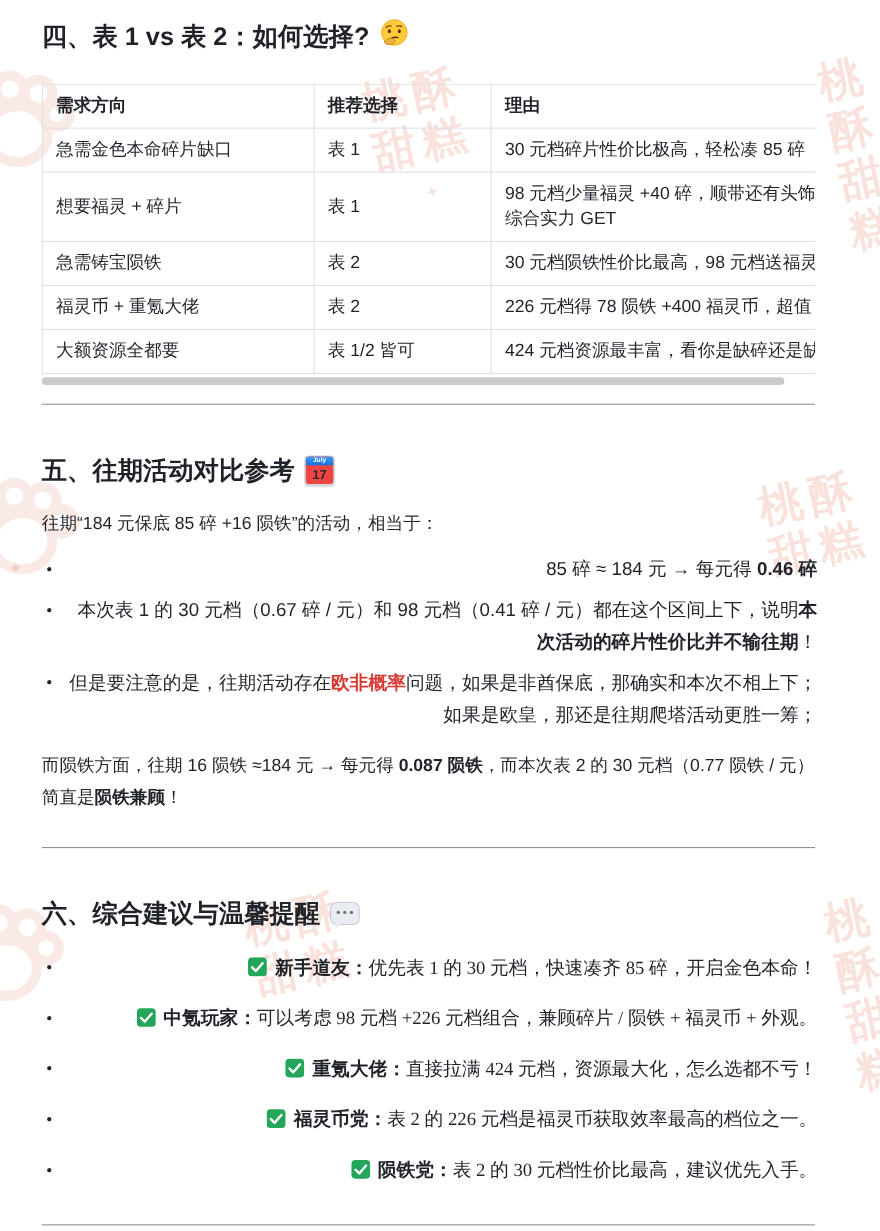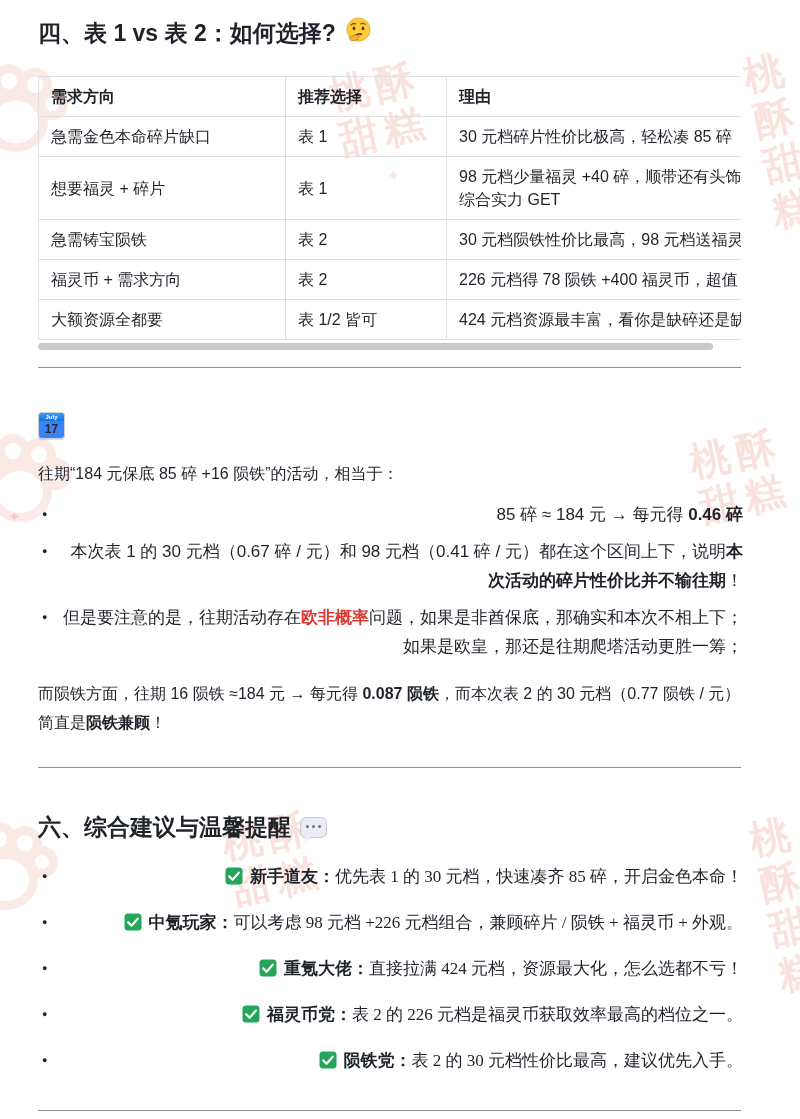--- a/index.html
+++ b/index.html
@@ -34,21 +34,21 @@
   .section-h{margin-top:44px;}
   ul{list-style:none;margin:12px 0 0 0;padding:0;width:705px;}
   li{position:relative;padding-left:24px;font-size:17px;line-height:29px;margin:8px 0;text-align:right;}
   li::before{content:"●";position:absolute;left:4px;top:0;font-size:9px;line-height:29px;color:#1f2329;}
   .tips li{margin:14px 0;font-family:Liberation Serif, serif;}
   b,strong{font-weight:700;}
   .red{color:#d83931;font-weight:700;}
 
   
   .emoji{display:inline-block;vertical-align:-4px;}
-  .cal{width:25px;height:25px;border-radius:4px;background:#3b82f6;border:1px solid #cfd3d8;
+  .cal{width:25px;height:25px;border-radius:4px;background:#ef4444;border:1px solid #cfd3d8;
        box-shadow:0 1px 1px rgba(0,0,0,.15);overflow:hidden;text-align:center;}
   .cal-top{height:8px;background:linear-gradient(#3d9bf5,#1673e0);color:#fff;font-size:6px;
            line-height:8px;font-weight:700;}
   .cal-day{font-size:12px;font-weight:700;color:#2b2b2b;line-height:16px;}
   .balloon{position:relative;width:25px;height:19px;background:#e9ecf0;border:1px solid #c6cbd1;border-radius:6px;}
   .balloon::after{content:"";position:absolute;left:4px;bottom:-5px;border:3px solid transparent;
                   border-top-color:#e9ecf0;border-left-color:#e9ecf0;}
   .balloon .dots{position:absolute;top:7px;left:5px;width:15px;display:flex;justify-content:space-between;}
   .balloon .dots i{width:3px;height:3px;border-radius:50%;background:#677180;}
   .check{display:inline-block;vertical-align:-3px;margin-right:7px;}
@@ -154,39 +154,40 @@
         <td>表 1</td>
         <td>98 元档少量福灵 +40 碎，顺带还有头饰，
 综合实力 GET</td>
       </tr>
       <tr>
         <td>急需铸宝陨铁</td>
         <td>表 2</td>
         <td>30 元档陨铁性价比最高，98 元档送福灵币</td>
       </tr>
       <tr>
-        <td>福灵币 + 需求方向</td>
+        <td>福灵币 + 重氪大佬</td>
         <td>表 2</td>
         <td>226 元档得 78 陨铁 +400 福灵币，超值</td>
       </tr>
       <tr>
         <td>大额资源全都要</td>
         <td>表 1/2 皆可</td>
         <td>424 元档资源最丰富，看你是缺碎还是缺铁</td>
       </tr>
     </tbody>
       </table>
   </div>
   <div class="scrollbar-track">
     <div class="scrollbar-thumb"></div>
   </div>
 
   <hr class="divider d1">
 
   <h2 class="h2 section-h">
+    <span>五、往期活动对比参考</span>
     <span class="emoji">
       <span class="cal" style="display:block;">
         <span class="cal-top" style="display:block;">July</span>
         <span class="cal-day" style="display:block;">17</span>
       </span>
     </span>
   </h2>
 
   <p class="para">往期“184 元保底 85 碎 +16 陨铁”的活动，相当于：</p>
 

